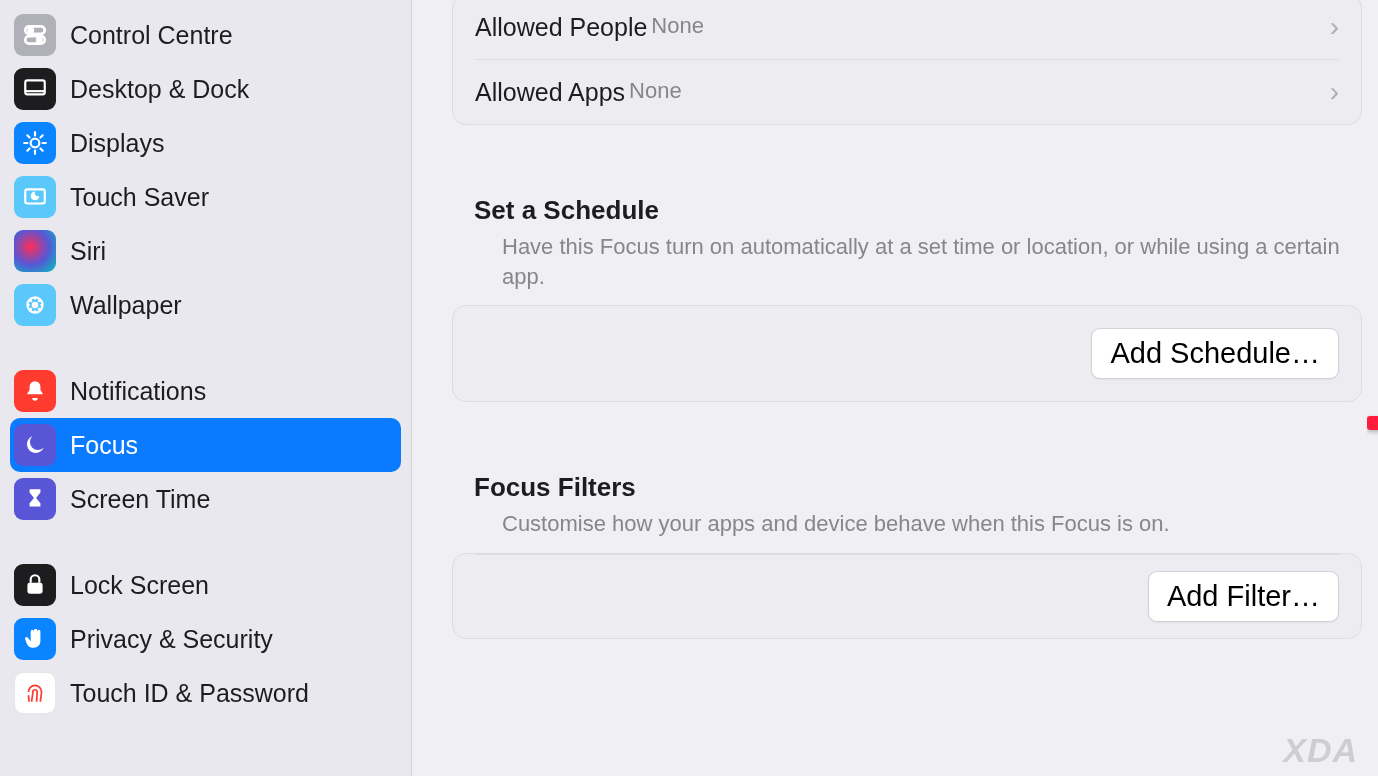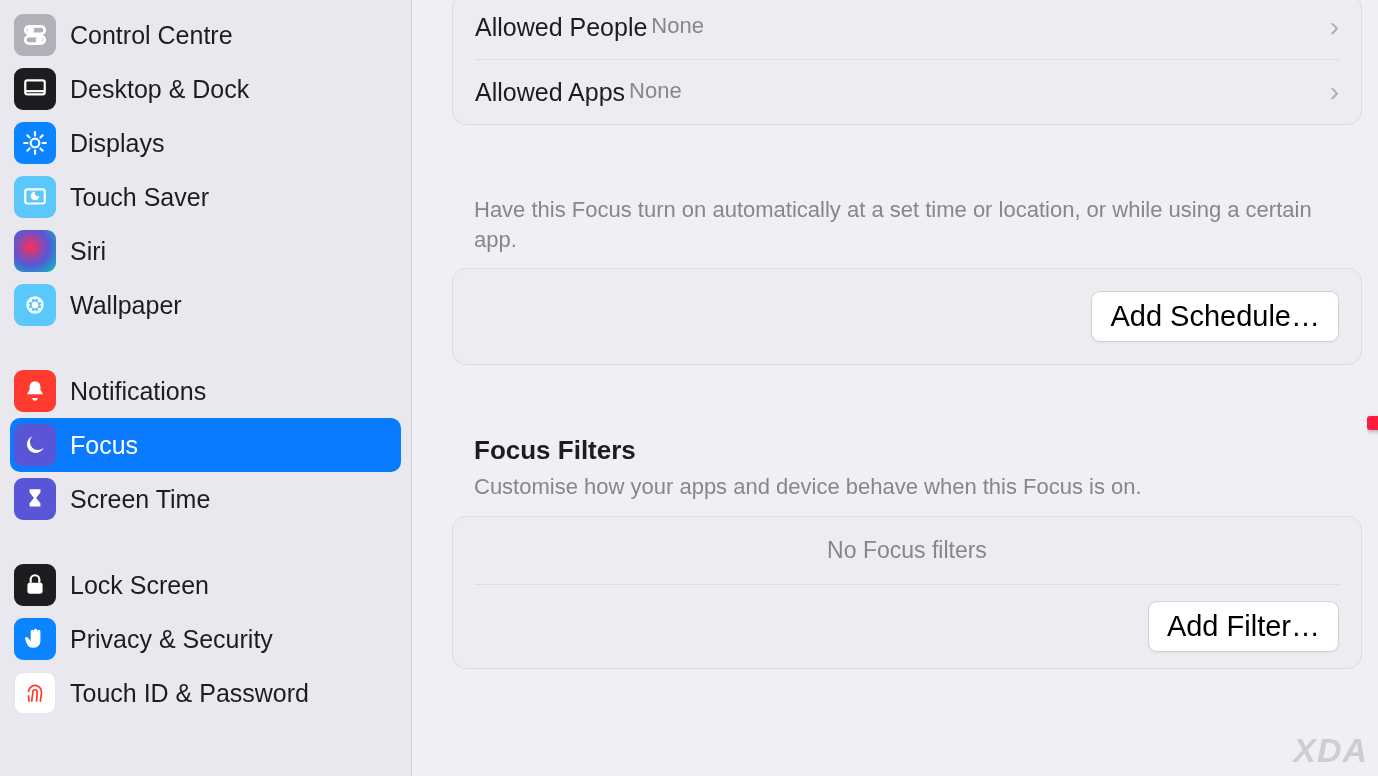--- a/index.html
+++ b/index.html
@@ -59,39 +59,39 @@
     align-items: center;
     justify-content: space-between;
   }
   .row + .row { border-top: 1px solid #dcdce1; margin: 0 22px; padding-left:0; padding-right:0; }
   .row-inner { display:flex; gap:4px; }
   .row-title { font-size: 25px; font-weight: 500; color:#1d1d1f; }
   .row-sub { font-size: 22px; color: #86868b; }
   .chevron { color:#aeaeb2; font-size:28px; }
   .section-head { padding: 0 22px 14px 22px; margin-top: 70px; }
   .section-title { font-size: 26px; font-weight: 600; margin-bottom: 6px; }
-  .section-desc { font-size: 22px; color:#86868b; line-height:1.35; }
+  .section-desc { font-size: 22px; color:#86868b; line-height:1.35;margin-left:28px; }
   .btn {
     background:#fff;
     border:1px solid #d1d1d6;
     border-radius: 9px;
     padding: 8px 18px;
     font-size: 29px;
     box-shadow: 0 1px 2px rgba(0,0,0,.05);
     cursor: default;
   }
   .panel.centered-row .row { justify-content:flex-end; padding:22px; }
   .empty-text { text-align:center; color:#86868b; font-size:23px; padding:20px 0; }
   .arrow {
     position:absolute;
     left: 955px; top: 388px;
     pointer-events:none;
   }
   .watermark {
-    position:absolute; right:10px; bottom:6px;
+    position:absolute; right:20px; bottom:6px;
     font-size:34px; font-weight:700; color:rgba(120,120,120,.28);
     font-style: italic; letter-spacing:1px;
   }
 </style>
 </head>
 <body>
 
 <div class="sidebar">
   <div class="side-group">
     <div style="height:6px"></div>
@@ -231,34 +231,34 @@
     <div class="row">
       <div class="row-inner">
         <div class="row-title">Allowed Apps</div>
         <div class="row-sub">None</div>
       </div>
       <div class="chevron">›</div>
     </div>
   </div>
 
   <div class="section-head">
+    <div class="section-title">Set a Schedule</div>
     <div class="section-desc">Have this Focus turn on automatically at a set time or location, or while using a certain app.</div>
   </div>
   <div class="panel centered-row">
     <div class="row">
       <button class="btn">Add Schedule…</button>
     </div>
   </div>
 
   <div class="section-head">
     <div class="section-title">Focus Filters</div>
     <div class="section-desc">Customise how your apps and device behave when this Focus is on.</div>
   </div>
   <div class="panel">
-    <div class="empty-text">No Focus filters</div>
     <div style="border-top:1px solid #dcdce1;margin:0 22px"></div>
     <div class="row" style="justify-content:flex-end">
       <button class="btn">Add Filter…</button>
     </div>
   </div>
 
   <svg class="arrow" width="180" height="70" viewBox="0 0 180 70">
     <defs>
         <filter id="ds" x="-20%" y="-20%" width="140%" height="140%">
           <feDropShadow dx="0" dy="2" stdDeviation="2" flood-opacity="0.25"></feDropShadow>

